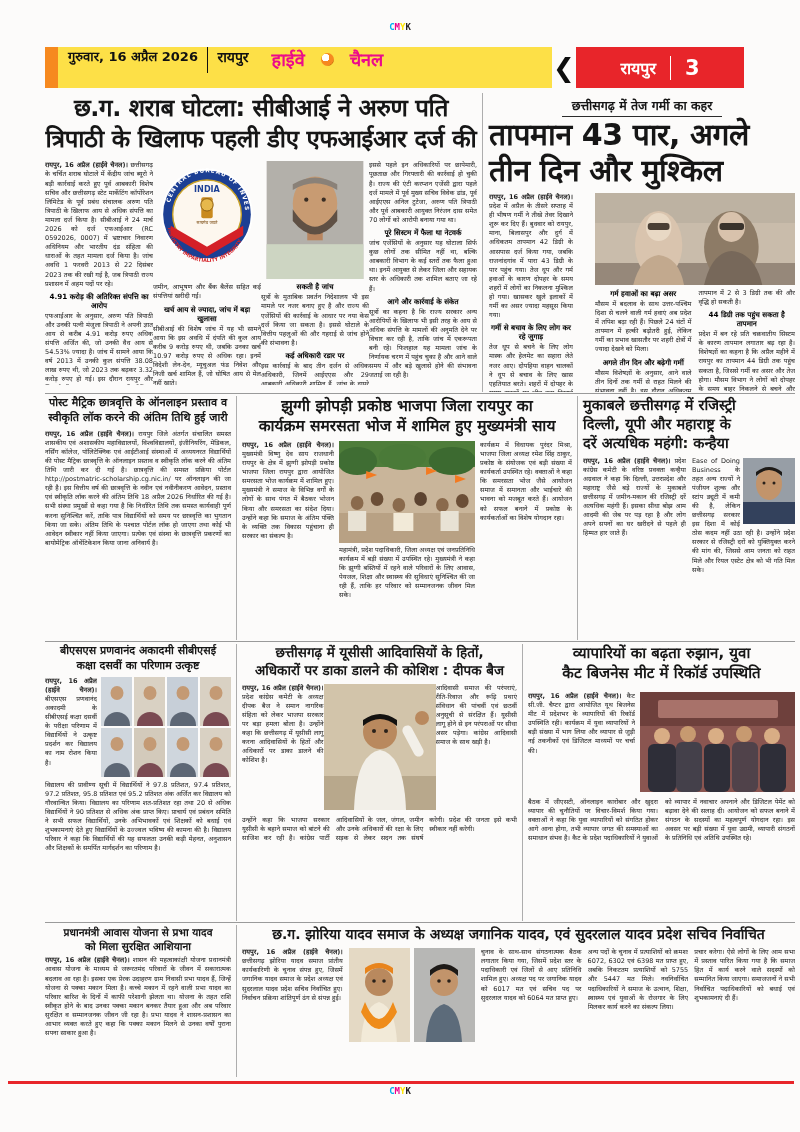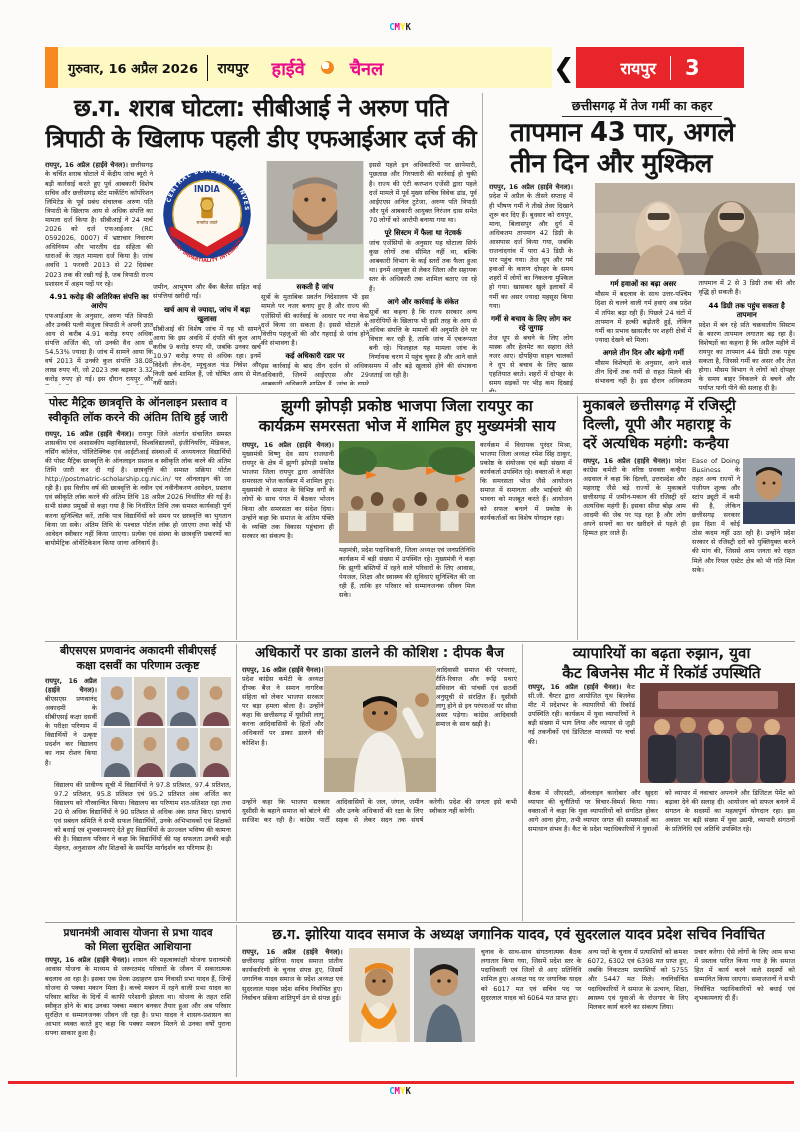--- a/index.html
+++ b/index.html
@@ -7,21 +7,21 @@
   body { background:#f4f2f0; font-family:"DejaVu Sans", sans-serif; color:#161616; position:relative; overflow:hidden; }
   .page { position:absolute; inset:0; background:#fcfbfa; }
 
   .reg { position:absolute; left:0; right:0; text-align:center; font-family:"DejaVu Sans Mono", monospace; font-size:9px; font-weight:bold; letter-spacing:0; }
   .reg-top { top:22px; } .reg-bot { top:1086px; }
   .reg .c{color:#00AEEF}.reg .m{color:#EC008C}.reg .y{color:#FFE600}.reg .k{color:#231F20}
 
   
   .masthead { position:absolute; left:45px; top:47px; width:750px; height:41px; display:flex; }
   .mh-orange { width:13px; background:#F6891F; }
-  .mh-yellow { width:494px; background:#fef9c3; display:flex; align-items:center; padding:0 10px; gap:9px; }
+  .mh-yellow { width:494px; background:#fde047; display:flex; align-items:flex-start; padding:0 10px; gap:9px; }
   .mh-date { font-size:13px; font-weight:800; color:#111; white-space:nowrap; }
   .mh-div { width:1.5px; height:26px; background:#111; }
   .mh-ed { font-size:14px; font-weight:800; color:#111; }
   .brand { display:flex; align-items:center; gap:16px; margin-left:14px; }
   .brand-txt { font-size:18px; font-weight:800; color:#EC0B8B; }
   .brand-ball { width:13px; height:13px; border-radius:50%; background:radial-gradient(circle at 35% 35%, #fff 0 30%, #F6891F 32% 70%, #c96a08 72%); }
   .mh-gap { width:24px; background:#fcfbfa; display:flex; align-items:center; justify-content:center; }
   .mh-chev { font-size:26px; font-weight:bold; color:#0d0d0d; line-height:1; }
   .mh-red { width:168px; background:#E8252A; color:#fff; display:flex; align-items:center; justify-content:center; gap:14px; }
   .mh-city { font-size:16px; font-weight:800; }
@@ -51,21 +51,21 @@
   .art-liquor { width:437px; padding-right:5px; }
   .liq-h { font-size:24px; line-height:1.3; font-weight:800; text-align:center; letter-spacing:-0.4px; }
   .liq-cols { display:flex; margin-top:6px; height:224px; }
   .liq-cols .col { flex:1; }
   .imgbox { width:100%; display:block; }
 
   
   .art-weather { flex:1; padding-left:6px; padding-top:2px; }
   .kicker-wrap { text-align:center; }
   .kicker { display:inline-block; font-size:12.5px; font-weight:800; border-bottom:1.5px solid #2b2b2b; padding:0 10px 2px; }
-  .wx-h { font-size:26px; line-height:1.2; font-weight:800; letter-spacing:-0.4px;margin-left:21px; }
+  .wx-h { font-size:30px; line-height:1.2; font-weight:800; letter-spacing:-0.4px; }
   .wx-row { display:flex; gap:22px; margin-top:4px; height:218px; }
   .wx-c1 { width:84px; flex:none; }
   .wx-right { flex:1; }
   .wx-photo { width:100%; height:92px; display:block; }
   .wx-cols { column-count:2; column-gap:7px; margin-top:4px; height:118px; overflow:hidden; }
 
   
   .sec-scholar { width:191px; padding-right:5px; }
   .sch-h { font-size:11px; line-height:1.35; font-weight:800; text-align:center; }
   .sec-bjp { width:340px; padding:0 5px; }
@@ -84,32 +84,32 @@
   .sec-school { width:191px; padding-right:5px; }
   .school-row { display:flex; gap:4px; margin-top:3px; height:100px; }
   .school-intro { width:52px; flex:none; }
   .stu-grid { flex:1; display:grid; grid-template-columns:repeat(4,1fr); grid-template-rows:repeat(2,1fr); gap:2px; }
   .stu { position:relative; overflow:hidden; }
   .stu:nth-child(odd){ background:#cfd6dd; } .stu:nth-child(even){ background:#d9d1c3; }
   .stu:nth-child(3){ background:#c7cfd8; } .stu:nth-child(6){ background:#d3cabb; }
   .stu .hd { position:absolute; left:50%; top:9px; transform:translateX(-50%); width:13px; height:14px; border-radius:50%; background:#c49a74; }
   .stu .sho { position:absolute; left:50%; bottom:0; transform:translateX(-50%); width:26px; height:14px; border-radius:13px 13px 0 0; background:#5d6775; }
   .stu:nth-child(even) .sho { background:#7a4a52; }
-  .school-body { margin-top:4px; height:138px; overflow:hidden;margin-left:9px; }
+  .school-body { margin-top:4px; height:138px; overflow:hidden; }
 
   .sec-ucc { width:285px; padding:0 5px; }
   .ucc-h { font-size:13.5px; line-height:1.32; font-weight:800; text-align:center; }
   .ucc-row { display:flex; margin-top:4px; height:128px; }
   .ucc-c { flex:1; }
   .ucc-photo { width:112px; height:126px; flex:none; display:block; }
   .ucc-bottom { margin-top:4px; height:96px; overflow:hidden; column-count:3; column-gap:6px; }
 
   .sec-cait { flex:1; padding-left:5px; }
   .cait-h { font-size:15px; line-height:1.3; font-weight:800; text-align:center; }
-  .cait-row { display:flex; gap:5px; margin-top:0; height:102px; }
+  .cait-row { display:flex; gap:5px; margin-top:9px; height:102px; }
   .cait-c1 { flex:1; }
   .cait-photo { width:155px; height:100px; flex:none; display:block; }
   .cait-bottom { margin-top:4px; height:122px; overflow:hidden; column-count:2; column-gap:7px; }
 
   
   .sec-awas { width:191px; padding-right:5px; }
   .awas-h { font-size:10.5px; line-height:1.35; font-weight:800; text-align:center; }
   .awas-body { margin-top:3px; height:110px; overflow:hidden; }
   .sec-yadav { flex:1; padding-left:5px; }
   .yad-h { font-size:14px; line-height:1.3; font-weight:800; text-align:center; }
@@ -366,20 +366,21 @@
         </div>
       </div>
       <div class="school-body">
           <p class="b">विद्यालय की प्रावीण्य सूची में विद्यार्थियों ने 97.8 प्रतिशत, 97.4 प्रतिशत, 97.2 प्रतिशत, 95.8 प्रतिशत एवं 95.2 प्रतिशत अंक अर्जित कर विद्यालय को गौरवान्वित किया। विद्यालय का परिणाम शत-प्रतिशत रहा तथा 20 से अधिक विद्यार्थियों ने 90 प्रतिशत से अधिक अंक प्राप्त किए। प्राचार्य एवं प्रबंधन समिति ने सभी सफल विद्यार्थियों, उनके अभिभावकों एवं शिक्षकों को बधाई एवं शुभकामनाएं देते हुए विद्यार्थियों के उज्ज्वल भविष्य की कामना की है। विद्यालय परिवार ने कहा कि विद्यार्थियों की यह सफलता उनकी कड़ी मेहनत, अनुशासन और शिक्षकों के समर्पित मार्गदर्शन का परिणाम है।</p>
         </div>
     </article>
 
     <div class="vrule"></div>
 
     <article class="sec-ucc">
+      <h2 class="ucc-h">छत्तीसगढ़ में यूसीसी आदिवासियों के हितों,</h2>
       <h2 class="ucc-h">अधिकारों पर डाका डालने की कोशिश : दीपक बैज</h2>
       <div class="ucc-row">
         <div class="ucc-c col">
           <p class="b"><span class="byl">रायपुर, 16 अप्रैल (हाईवे चैनल)।</span> <span>प्रदेश कांग्रेस कमेटी के अध्यक्ष दीपक बैज ने समान नागरिक संहिता को लेकर भाजपा सरकार पर बड़ा हमला बोला है। उन्होंने कहा कि छत्तीसगढ़ में यूसीसी लागू करना आदिवासियों के हितों और अधिकारों पर डाका डालने की कोशिश है।</span></p>
         </div>
         <svg class="ucc-photo" viewBox="0 0 112 126">
           <rect width="112" height="126" fill="#d2c4aa"></rect>
           <rect y="92" width="112" height="34" fill="#b8a88c"></rect>
           <path d="M 30 126 Q 32 70 56 66 Q 80 70 82 126 Z" fill="#f2efe8"></path>
           <circle cx="56" cy="48" r="17" fill="#b9895e"></circle>

